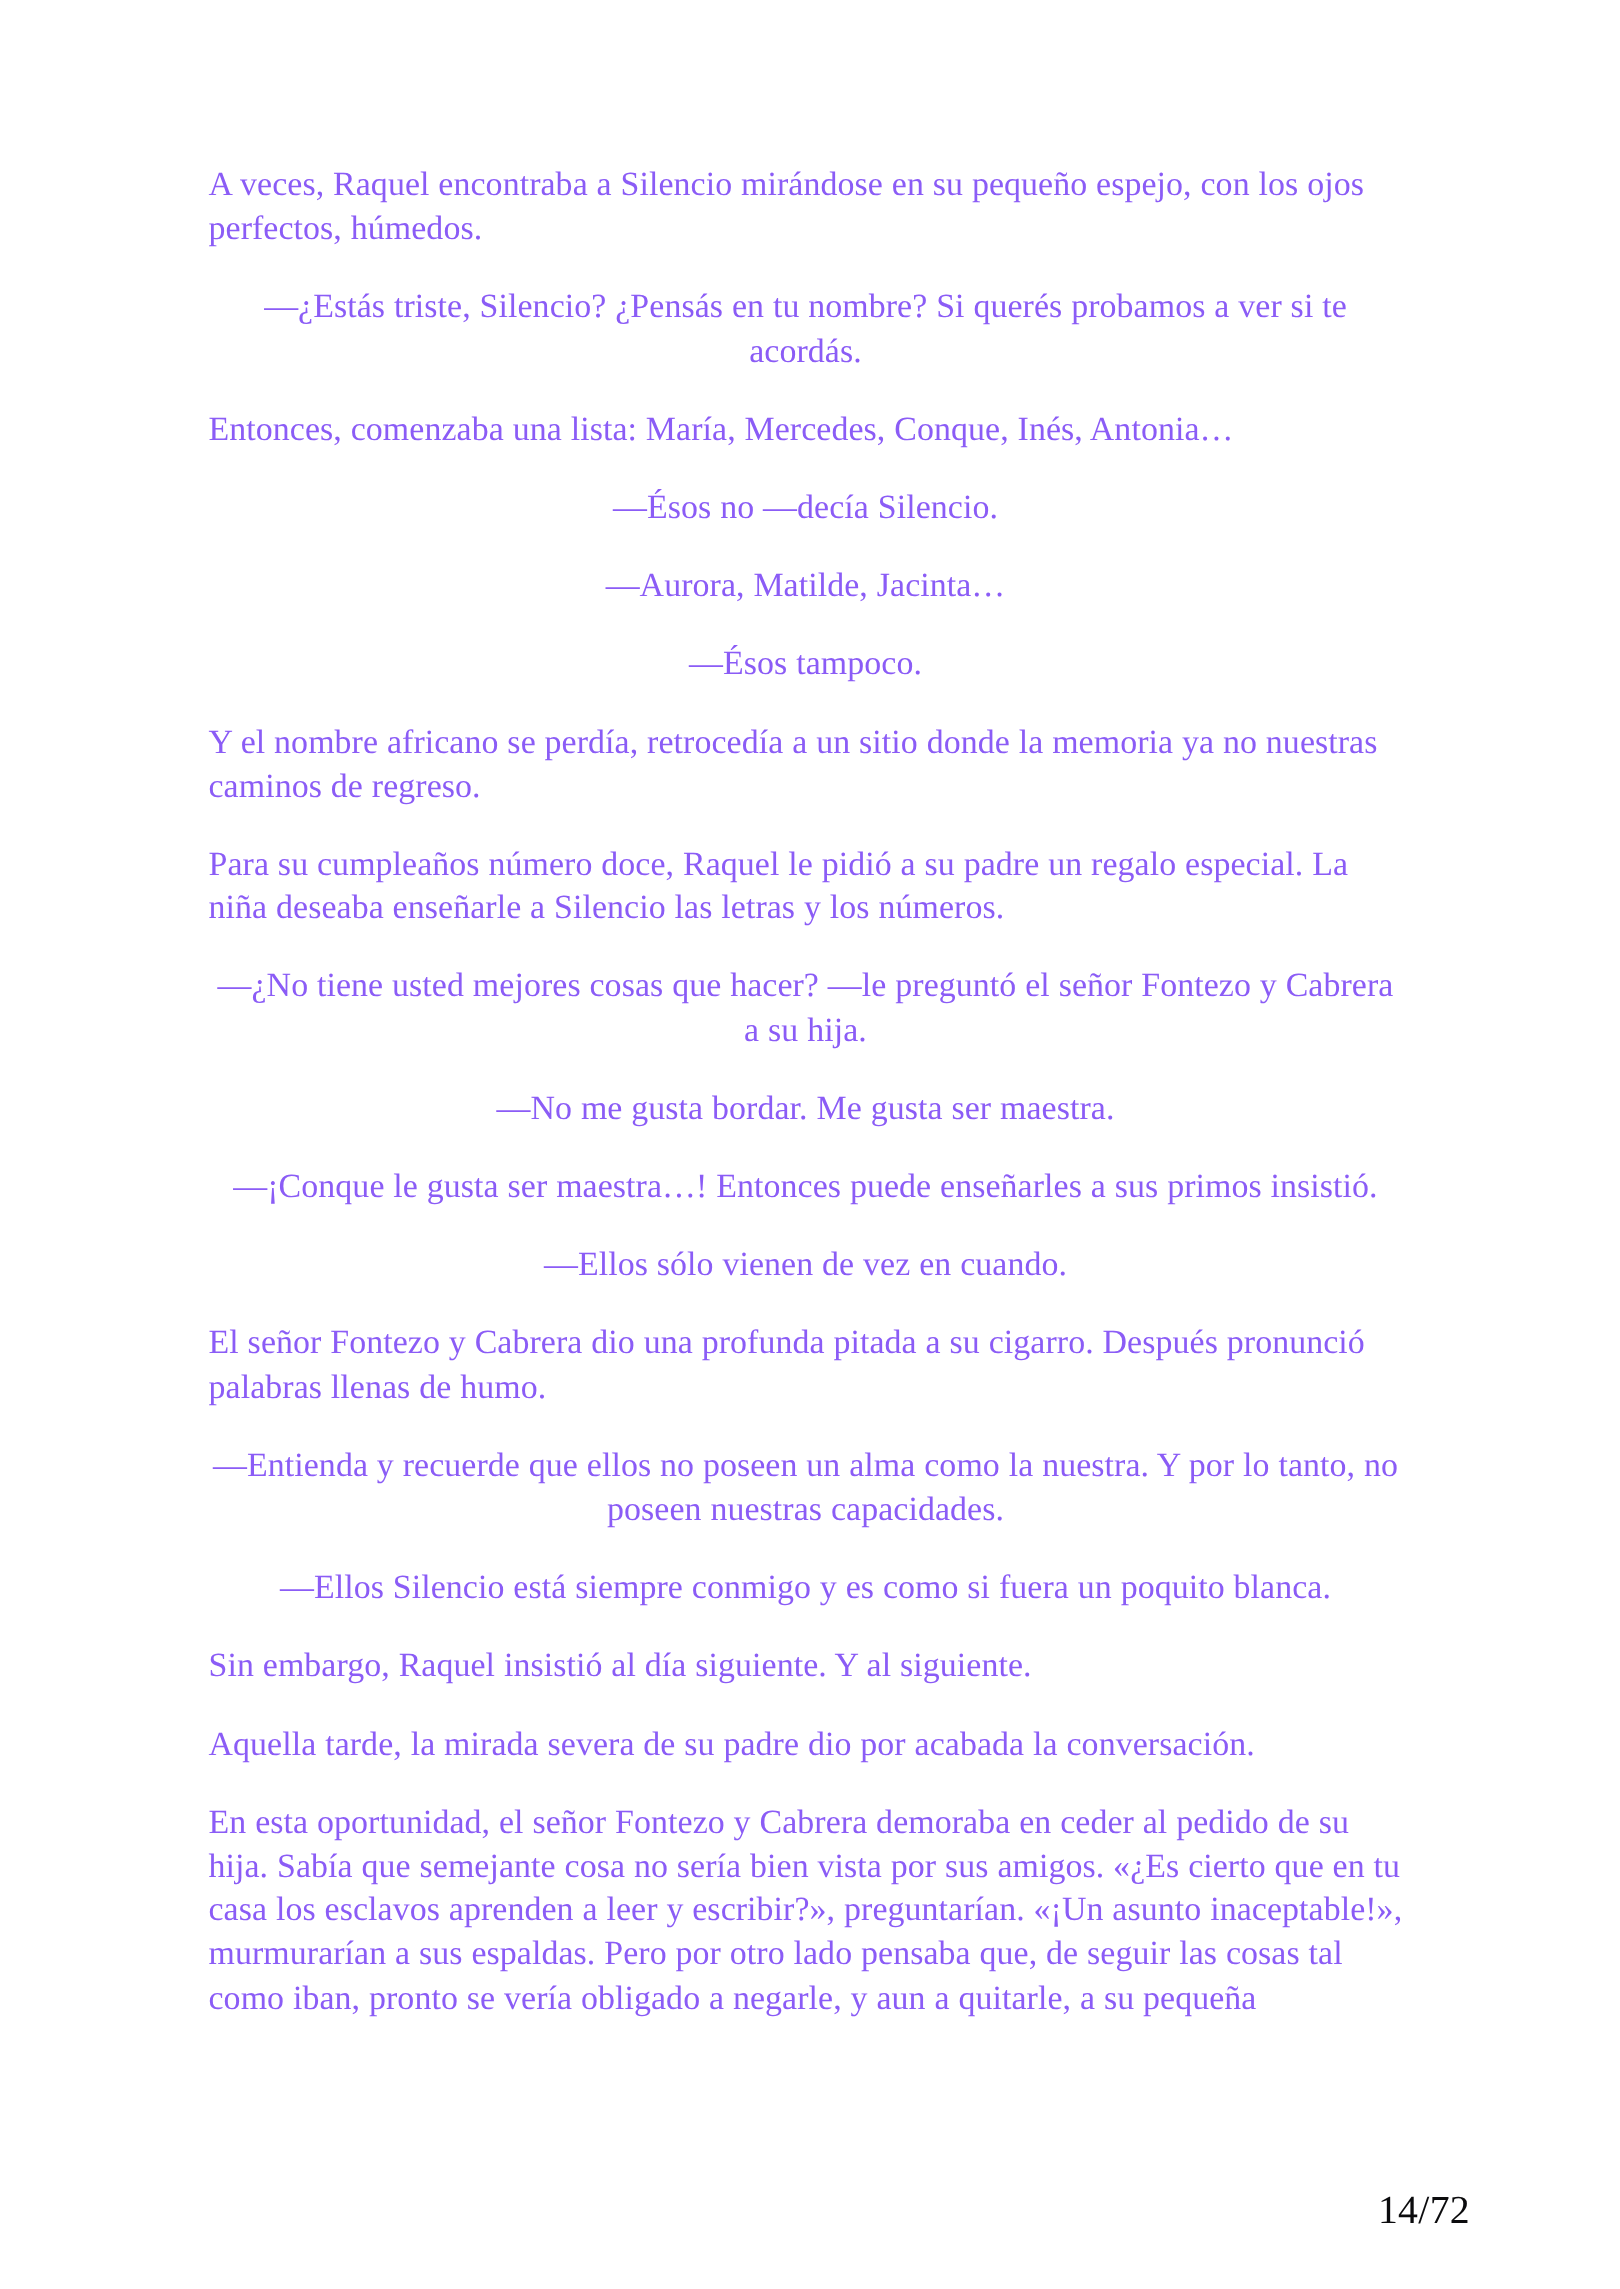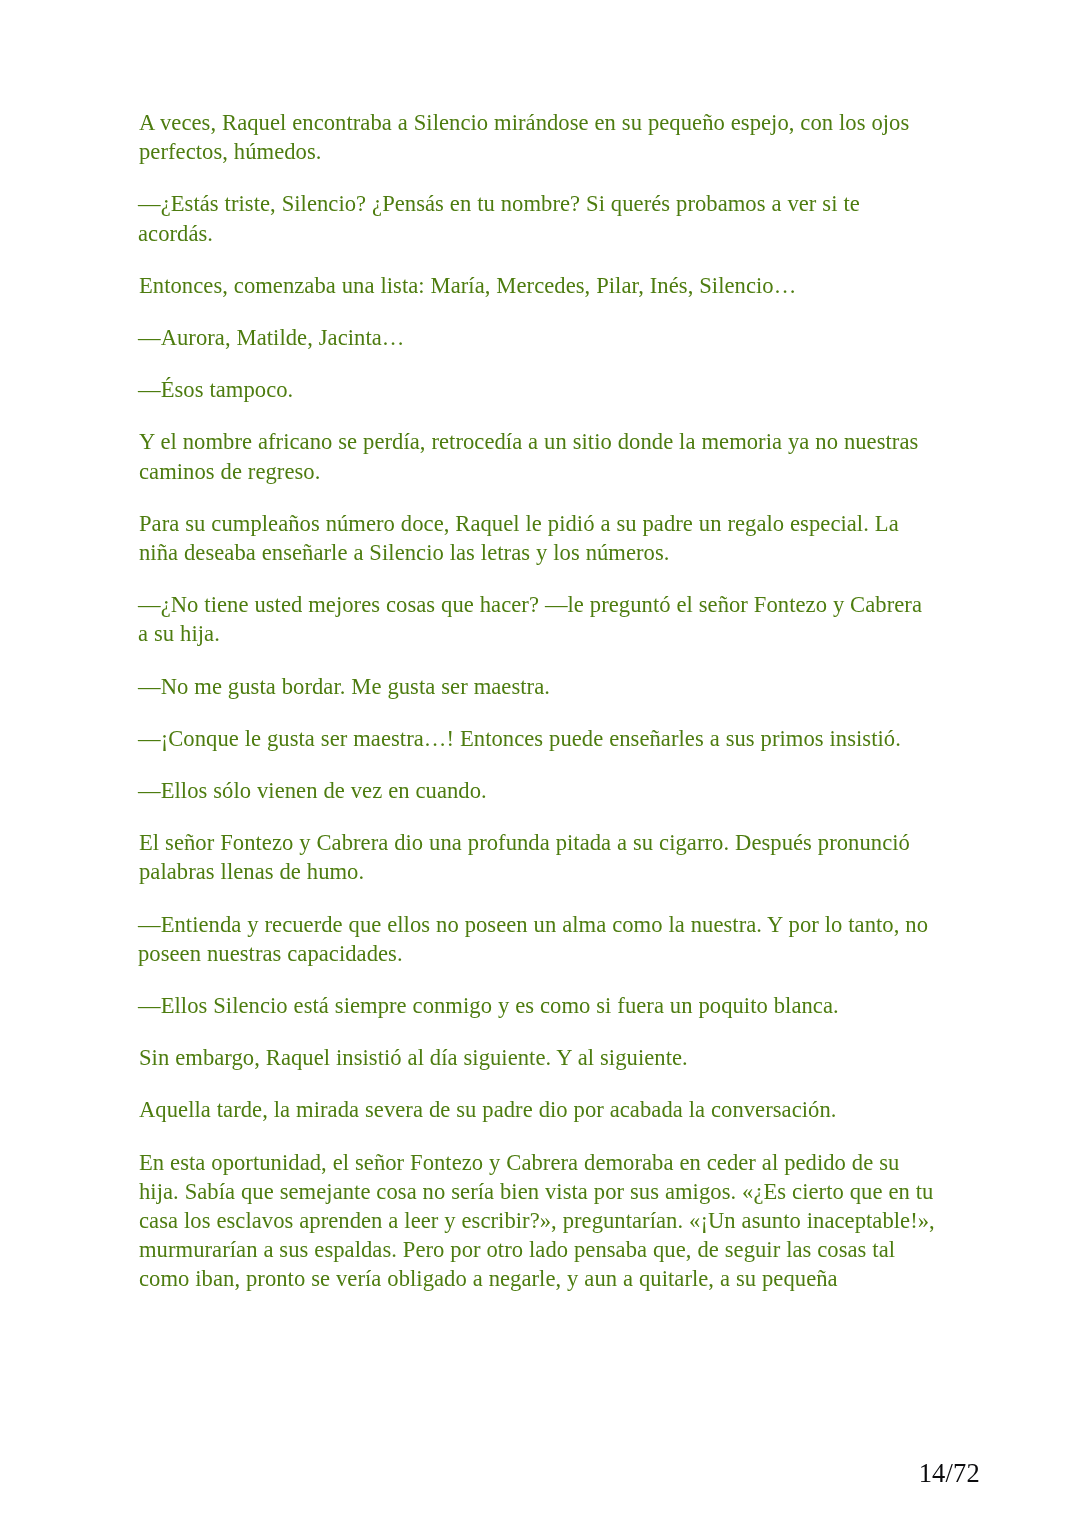--- a/index.html
+++ b/index.html
@@ -28,36 +28,37 @@
     position: absolute;
     left: 139px;
     top: 108px;
     width: 797px;
   }
 
   .para {
     margin: 0 0 23px 0;
     font-size: 22.6px;
     line-height: 29.2px;
-    color: #4d7c0f;
+    color: #8b5cf6;
     text-align: left;
     letter-spacing: 0.05px;
     word-spacing: 0.2px;
     text-indent: 0;
     hyphens: none;
     -webkit-hyphens: none;
   }
 
   .para:last-child {
     margin-bottom: 12px;
   }
 
   
   .para.dialogue {
     margin-left: -1px;
+    text-align: center;
   }
 
   .page-number {
     position: absolute;
     right: 100px;
     top: 1458px;
     font-size: 26.5px;
     line-height: 30px;
     color: #0b0b0d;
     font-family: "Liberation Serif", "DejaVu Serif", serif;
@@ -68,21 +69,22 @@
 </style>
 </head>
 <body>
 
 <div class="page">
 
   <div class="text-column">
 
     <p class="para">A veces, Raquel encontraba a Silencio mirándose en su pequeño espejo, con los ojos perfectos, húmedos.</p>
     <p class="para dialogue">—¿Estás triste, Silencio? ¿Pensás en tu nombre? Si querés probamos a ver si te acordás.</p>
-    <p class="para">Entonces, comenzaba una lista: María, Mercedes, Pilar, Inés, Silencio…</p>
+    <p class="para">Entonces, comenzaba una lista: María, Mercedes, Conque, Inés, Antonia…</p>
+    <p class="para dialogue">—Ésos no —decía Silencio.</p>
     <p class="para dialogue">—Aurora, Matilde, Jacinta…</p>
     <p class="para dialogue">—Ésos tampoco.</p>
     <p class="para">Y el nombre africano se perdía, retrocedía a un sitio donde la memoria ya no nuestras caminos de regreso.</p>
     <p class="para">Para su cumpleaños número doce, Raquel le pidió a su padre un regalo especial. La niña deseaba enseñarle a Silencio las letras y los números.</p>
     <p class="para dialogue">—¿No tiene usted mejores cosas que hacer? —le preguntó el señor Fontezo y Cabrera a su hija.</p>
     <p class="para dialogue">—No me gusta bordar. Me gusta ser maestra.</p>
     <p class="para dialogue">—¡Conque le gusta ser maestra…! Entonces puede enseñarles a sus primos insistió.</p>
     <p class="para dialogue">—Ellos sólo vienen de vez en cuando.</p>
     <p class="para">El señor Fontezo y Cabrera dio una profunda pitada a su cigarro. Después pronunció palabras llenas de humo.</p>
     <p class="para dialogue">—Entienda y recuerde que ellos no poseen un alma como la nuestra. Y por lo tanto, no poseen nuestras capacidades.</p>

